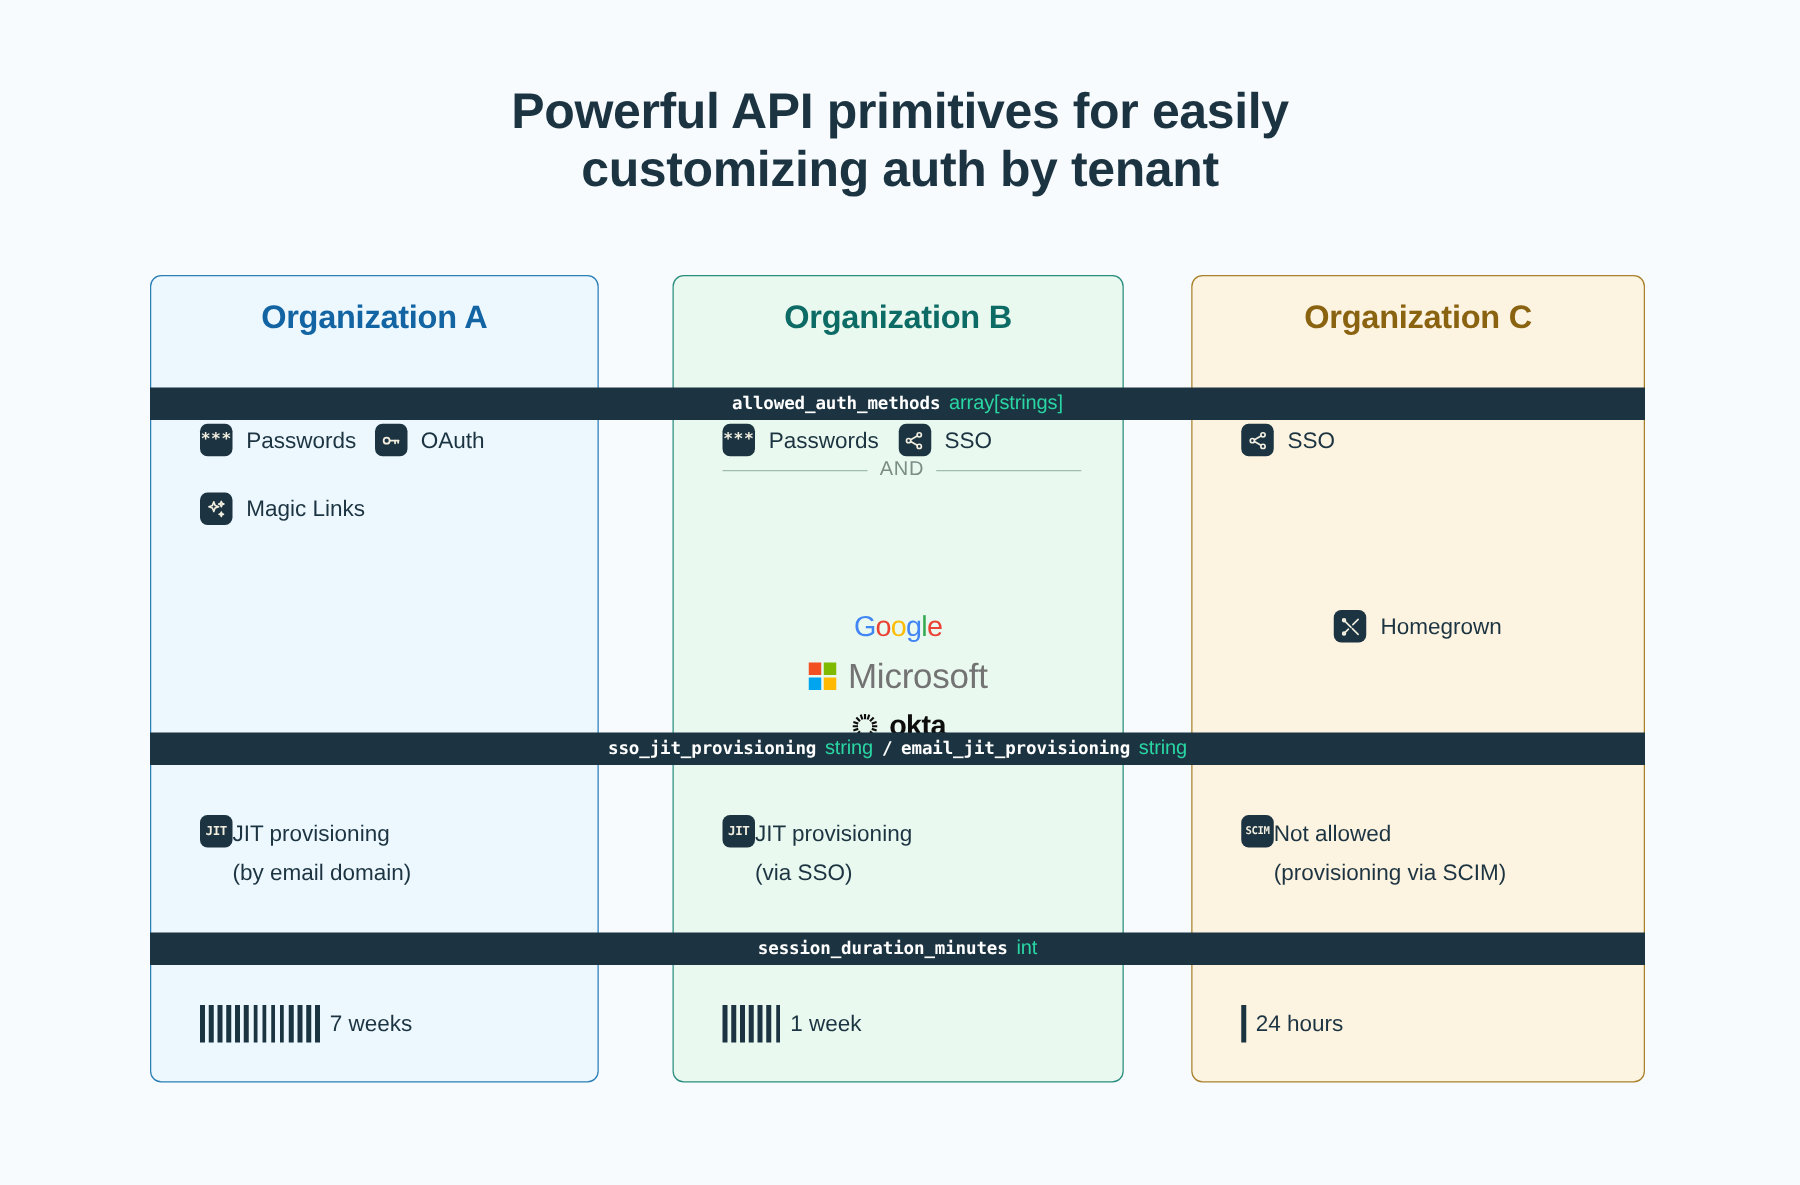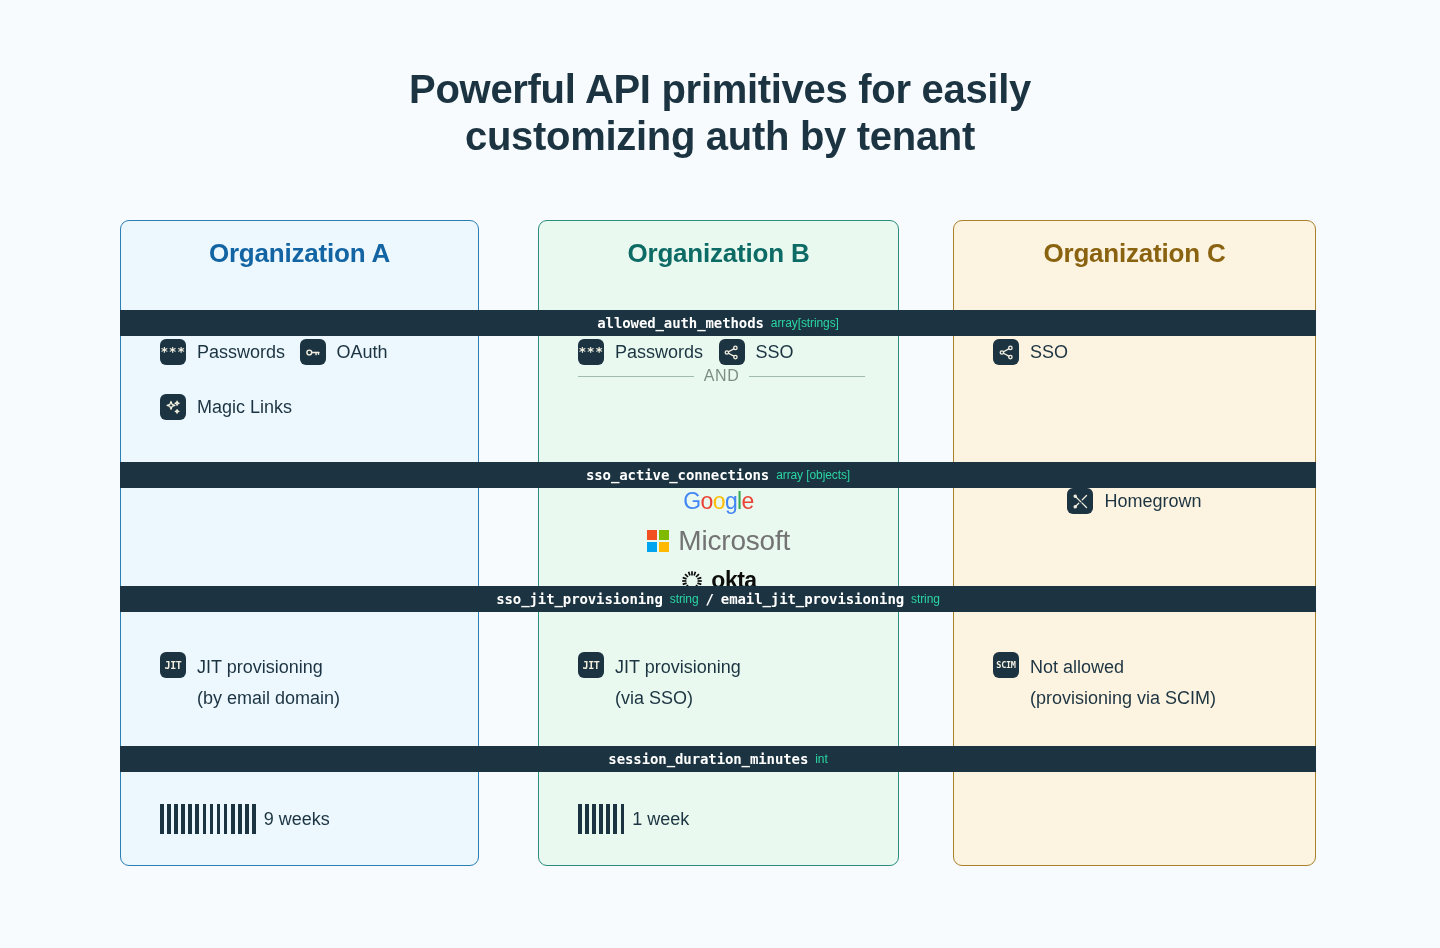--- a/index.html
+++ b/index.html
@@ -48,21 +48,21 @@
     position: absolute; left: 0; width: 1196px; height: 26px;
     background: #1c3441;
     display: flex; align-items: center; justify-content: center;
     gap: 7px;
     color: #ffffff;
     font-family: "DejaVu Sans Mono", monospace;
     font-size: 14px; font-weight: bold; letter-spacing: -0.1px;
     white-space: nowrap;
   }
   .band .ftype {
-    color: #2ad6a4; font-weight: normal; font-size: 12px;
+    color: #2ad6a4; font-weight: normal; font-size: 16px;
     font-family: "Liberation Sans", sans-serif;
   }
   .band .sep { color: #ffffff; font-weight: bold; }
   .band-1 { top: 66px; margin-top: 24px; }
   .band-2 { top: 242px; }
   .band-3 { top: 366px; }
   .band-4 { top: 526px; }
 
   
   .cell { position: absolute; }
@@ -124,21 +124,21 @@
   .ms-squares i:nth-child(2) { background: #7fba00; }
   .ms-squares i:nth-child(3) { background: #00a4ef; }
   .ms-squares i:nth-child(4) { background: #ffb900; }
   .logo-ms .ms-text { font-size: 28px; color: #737373; letter-spacing: -0.2px; }
   .logo-okta { display: flex; align-items: center; gap: 7px; }
   .logo-okta .okta-text { font-size: 23px; font-weight: bold; color: #0d0d0d; letter-spacing: -0.5px; }
 
   .cell-c .logos { justify-content: flex-start; padding: 0 40px; }
 
   
-  .jit-wrap { display: flex; gap: 11px; padding-top: 32px; }
+  .jit-wrap { display: flex; padding-top: 32px; }
   .jit-text { font-size: 18px; color: #1c3441; line-height: 1.72; }
   .jit-text .sub { display: block; }
 
   
   .sess { display: flex; align-items: center; gap: 8px; height: 100%; padding-left: 40px; }
   .bars { display: flex; gap: 3.5px; align-items: center; }
   .bars i { display: block; width: 3.6px; height: 30px; background: #1c3441; }
   .sess-label { font-size: 18px; color: #1c3441; }
 </style>
 </head>
@@ -260,24 +260,20 @@
                     <path d="M7.8 13.1l7.4 4"></path>
                 </svg>
               </span>
               <span class="item-label">SSO</span>
             </div>
           </div>
         </div>
       </div>
     </div>
 
-    <div class="band band-2">
-      <span>sso_active_connections</span>
-      <span class="ftype">array [objects]</span>
-    </div>
 
     <div class="cell cell-a row-sso"></div>
 
     <div class="cell cell-b row-sso">
       <div class="logos">
         <span class="logo-google">
           <span class="g1">G</span><span class="g2">o</span><span class="g3">o</span><span class="g4">g</span><span class="g5">l</span><span class="g6">e</span>
         </span>
         <span class="logo-ms">
           <span class="ms-squares">
@@ -398,34 +394,42 @@
             <i></i>
             <i></i>
             <i></i>
             <i></i>
             <i></i>
             <i></i>
             <i></i>
             <i></i>
             <i></i>
           </span>
-        <span class="sess-label">9 weeks</span>
+        <span class="sess-label">7 weeks</span>
       </div>
     </div>
 
     <div class="cell cell-b row-sess">
       <div class="sess">
         <span class="bars">
             <i></i>
             <i></i>
             <i></i>
             <i></i>
             <i></i>
             <i></i>
             <i></i>
           </span>
         <span class="sess-label">1 week</span>
       </div>
     </div>
 
+    <div class="cell cell-c row-sess">
+      <div class="sess">
+        <span class="bars">
+            <i></i>
+          </span>
+        <span class="sess-label">24 hours</span>
+      </div>
+    </div>
 
   </div>
 </div>
 
 </body></html>

